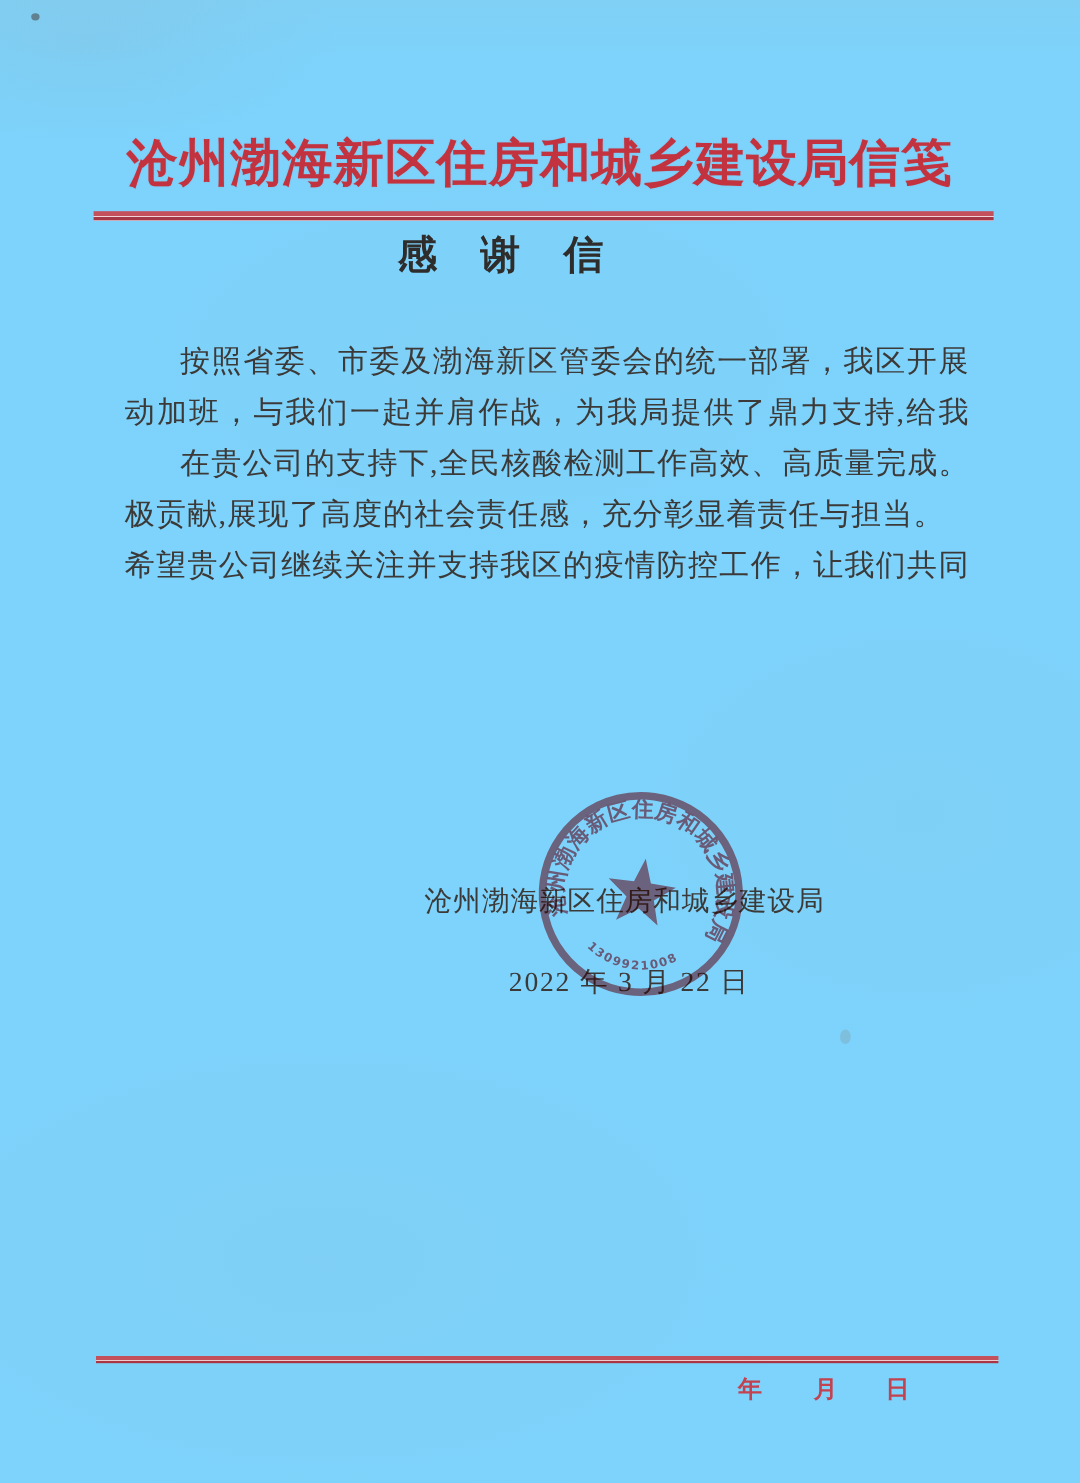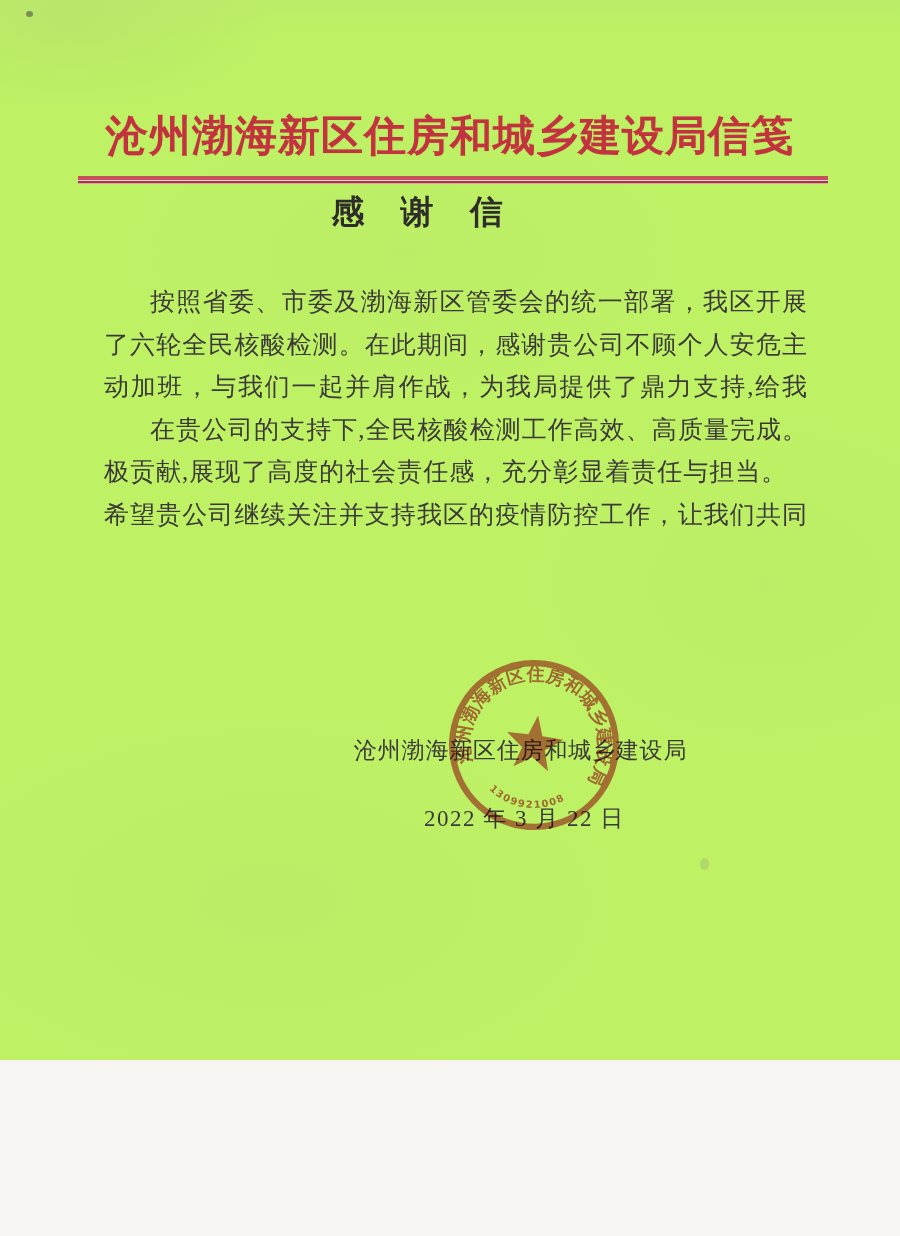--- a/index.html
+++ b/index.html
@@ -3,23 +3,23 @@
 <meta charset="utf-8">
 <style>
   html, body {
     margin: 0;
     padding: 0;
     background: #f6f5f2;
   }
   .page {
     position: relative;
     width: 900px;
-    height: 1060px;
+    height: 1236px;
     overflow: hidden;
-    background: #bef264;
+    background: #7dd3fc;
     font-family: "Liberation Serif", "DejaVu Serif", serif;
     color: #3c3a38;
   }
   
   .page::before {
     content: "";
     position: absolute;
     inset: 0;
     pointer-events: none;
     background:
@@ -170,21 +170,20 @@
   <div class="speck-b"></div>
 
   <div class="letterhead">沧州渤海新区住房和城乡建设局信笺</div>
 
   <div class="header-rule"></div>
 
   <div class="doc-title">感 谢 信</div>
 
   <div class="body-block">
     <div class="line indent fill">按照省委、市委及渤海新区管委会的统一部署，我区开展</div>
-    <div class="line fill">了六轮全民核酸检测。在此期间，感谢贵公司不顾个人安危主</div>
     <div class="line fill">动加班，与我们一起并肩作战，为我局提供了鼎力支持,给我们</div>
     <div class="line indent fill">在贵公司的支持下,全民核酸检测工作高效、高质量完成。</div>
     <div class="line">极贡献,展现了高度的社会责任感，充分彰显着责任与担当。</div>
     <div class="line fill">希望贵公司继续关注并支持我区的疫情防控工作，让我们共同</div>
   </div>
 
   <div class="signature">沧州渤海新区住房和城乡建设局</div>
 
   <div class="sign-date">2022 年 3 月 22 日</div>
 

